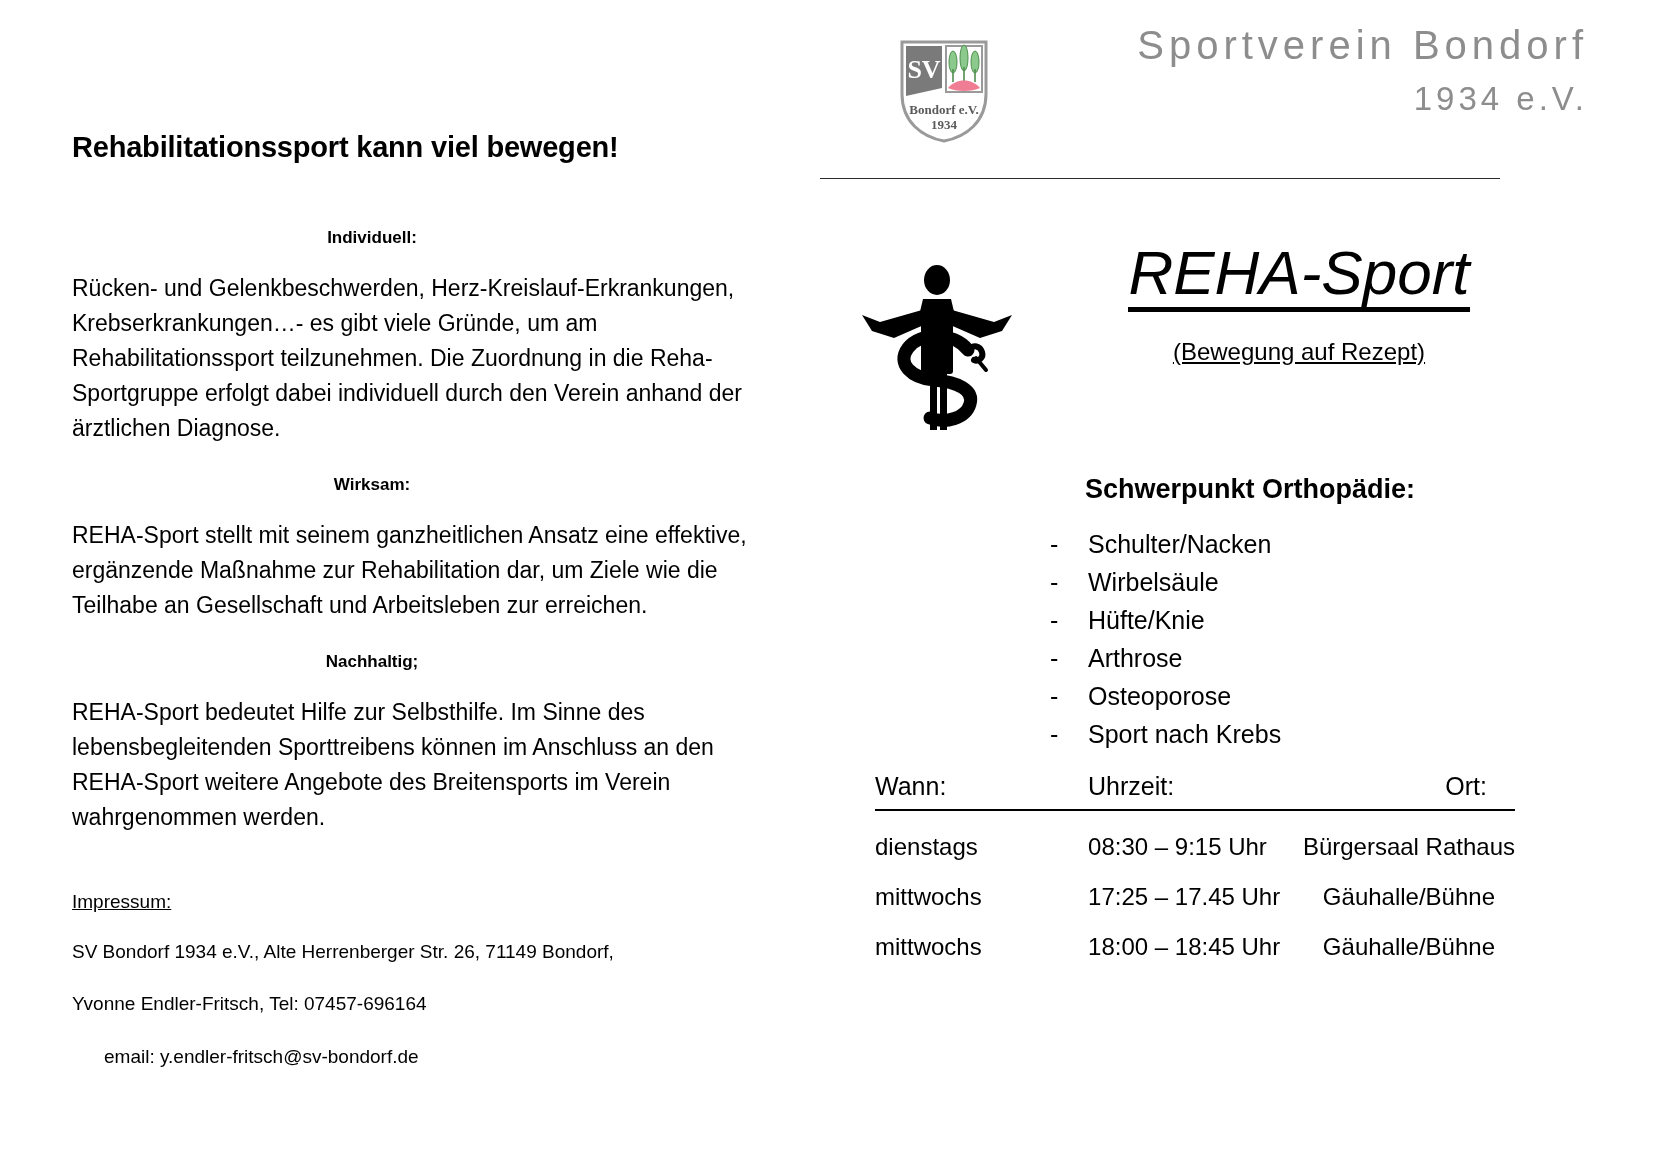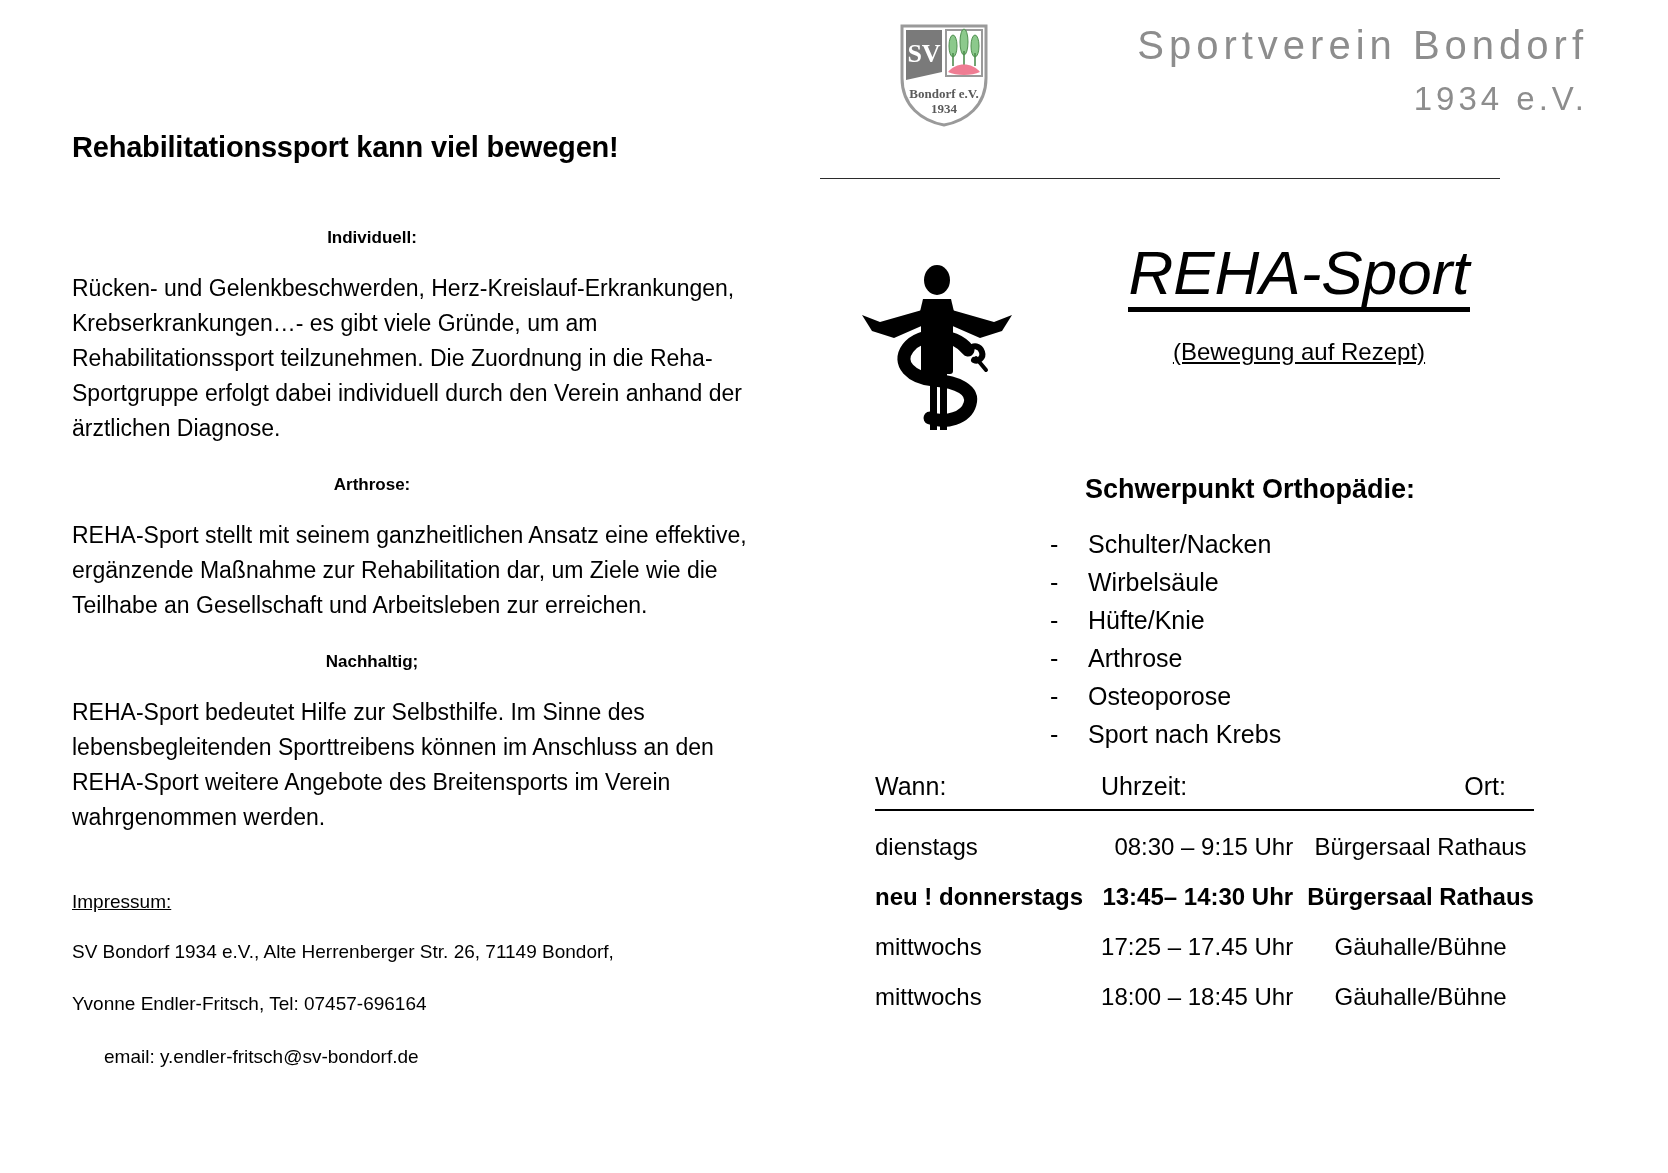--- a/index.html
+++ b/index.html
@@ -26,21 +26,21 @@
   .header {
     position: absolute;
     left: 880px;
     top: 8px;
     width: 720px;
     height: 130px;
   }
   .logo-wrap {
     position: absolute;
     left: 8px;
-    top: 12px;
+    top: 28px;
     width: 112px;
     height: 110px;
   }
   .brand {
     position: absolute;
     left: 128px;
     top: 14px;
     width: 580px;
     text-align: right;
   }
@@ -198,21 +198,21 @@
   }
   .sched-table th.col-when  { width: 215px; }
   .sched-table th.col-time  { width: 215px; text-align: left; }
   .sched-table th.col-place { text-align: right; padding-right: 28px; }
   .sched-table td {
     font-size: 24px;
     padding: 22px 0 0 0;
     white-space: nowrap;
   }
   .sched-table td.c-when  { padding-right: 18px; }
-  .sched-table td.c-time  { text-align: right; padding-right: 14px; }
+  .sched-table td.c-time  { text-align: left; padding-right: 14px; }
   .sched-table td.c-place { text-align: center; }
   .sched-table tr.hl td {
     font-weight: bold;
   }
   .sched-table tr.hl td.c-when { text-align: right; }
 </style>
 </head>
 <body>
 
 <div class="page">
@@ -249,21 +249,21 @@
 
   <div class="header-rule"></div>
 
   <div class="left-col">
 
     <h1 class="main-title">Rehabilitationssport kann viel bewegen!</h1>
 
     <h2 class="sub-head">Individuell:</h2>
     <p class="body-par">Rücken- und Gelenkbeschwerden, Herz-Kreislauf-Erkrankungen, Krebserkrankungen…- es gibt viele Gründe, um am Rehabilitationssport teilzunehmen. Die Zuordnung in die Reha-Sportgruppe erfolgt dabei individuell durch den Verein anhand der ärztlichen Diagnose.</p>
 
-    <h2 class="sub-head">Arthrose:</h2>
+    <h2 class="sub-head">Wirksam:</h2>
     <p class="body-par">REHA-Sport stellt mit seinem ganzheitlichen Ansatz eine effektive, ergänzende Maßnahme zur Rehabilitation dar, um Ziele wie die Teilhabe an Gesellschaft und Arbeitsleben zur erreichen.</p>
 
     <h2 class="sub-head">Nachhaltig;</h2>
     <p class="body-par">REHA-Sport bedeutet Hilfe zur Selbsthilfe. Im Sinne des lebensbegleitenden Sporttreibens können im Anschluss an den REHA-Sport weitere Angebote des Breitensports im Verein wahrgenommen werden.</p>
 
     <div class="impressum-block">
       <div class="impressum-head">Impressum:</div>
       <div class="impressum-line">SV Bondorf 1934 e.V., Alte Herrenberger Str. 26, 71149 Bondorf,</div>
       <div class="impressum-line">Yvonne Endler-Fritsch, Tel: 07457-696164</div>
       <div class="impressum-line indent"> email: y.endler-fritsch@sv-bondorf.de</div>
@@ -337,25 +337,20 @@
           <th class="col-time">Uhrzeit:</th>
           <th class="col-place">Ort:</th>
         </tr>
       </thead>
       <tbody>
         <tr>
           <td class="c-when">dienstags</td>
           <td class="c-time">08:30 – 9:15 Uhr</td>
           <td class="c-place">Bürgersaal Rathaus</td>
         </tr>
-        <tr class="hl">
-          <td class="c-when">neu ! donnerstags</td>
-          <td class="c-time">13:45– 14:30 Uhr</td>
-          <td class="c-place">Bürgersaal Rathaus</td>
-        </tr>
         <tr>
           <td class="c-when">mittwochs</td>
           <td class="c-time">17:25 – 17.45 Uhr</td>
           <td class="c-place">Gäuhalle/Bühne</td>
         </tr>
         <tr>
           <td class="c-when">mittwochs</td>
           <td class="c-time">18:00 – 18:45 Uhr</td>
           <td class="c-place">Gäuhalle/Bühne</td>
         </tr>

